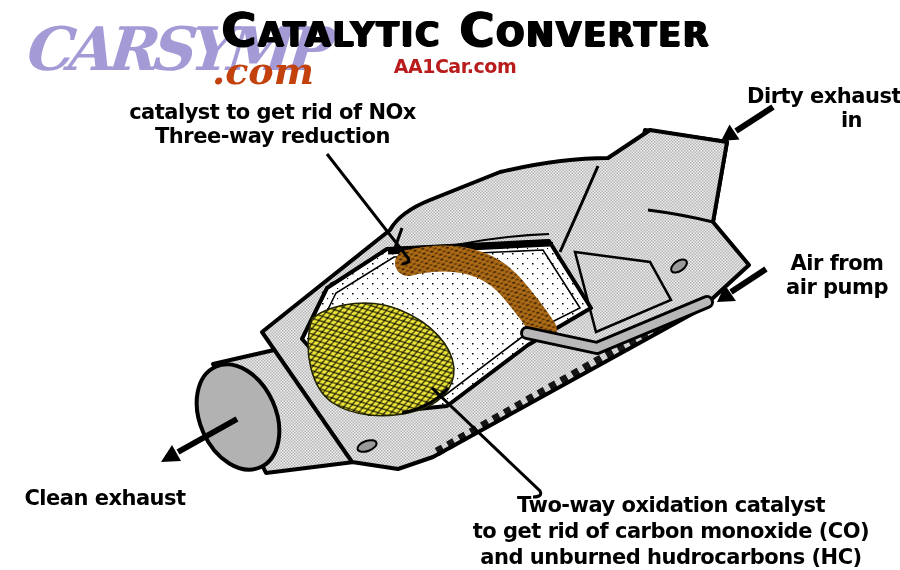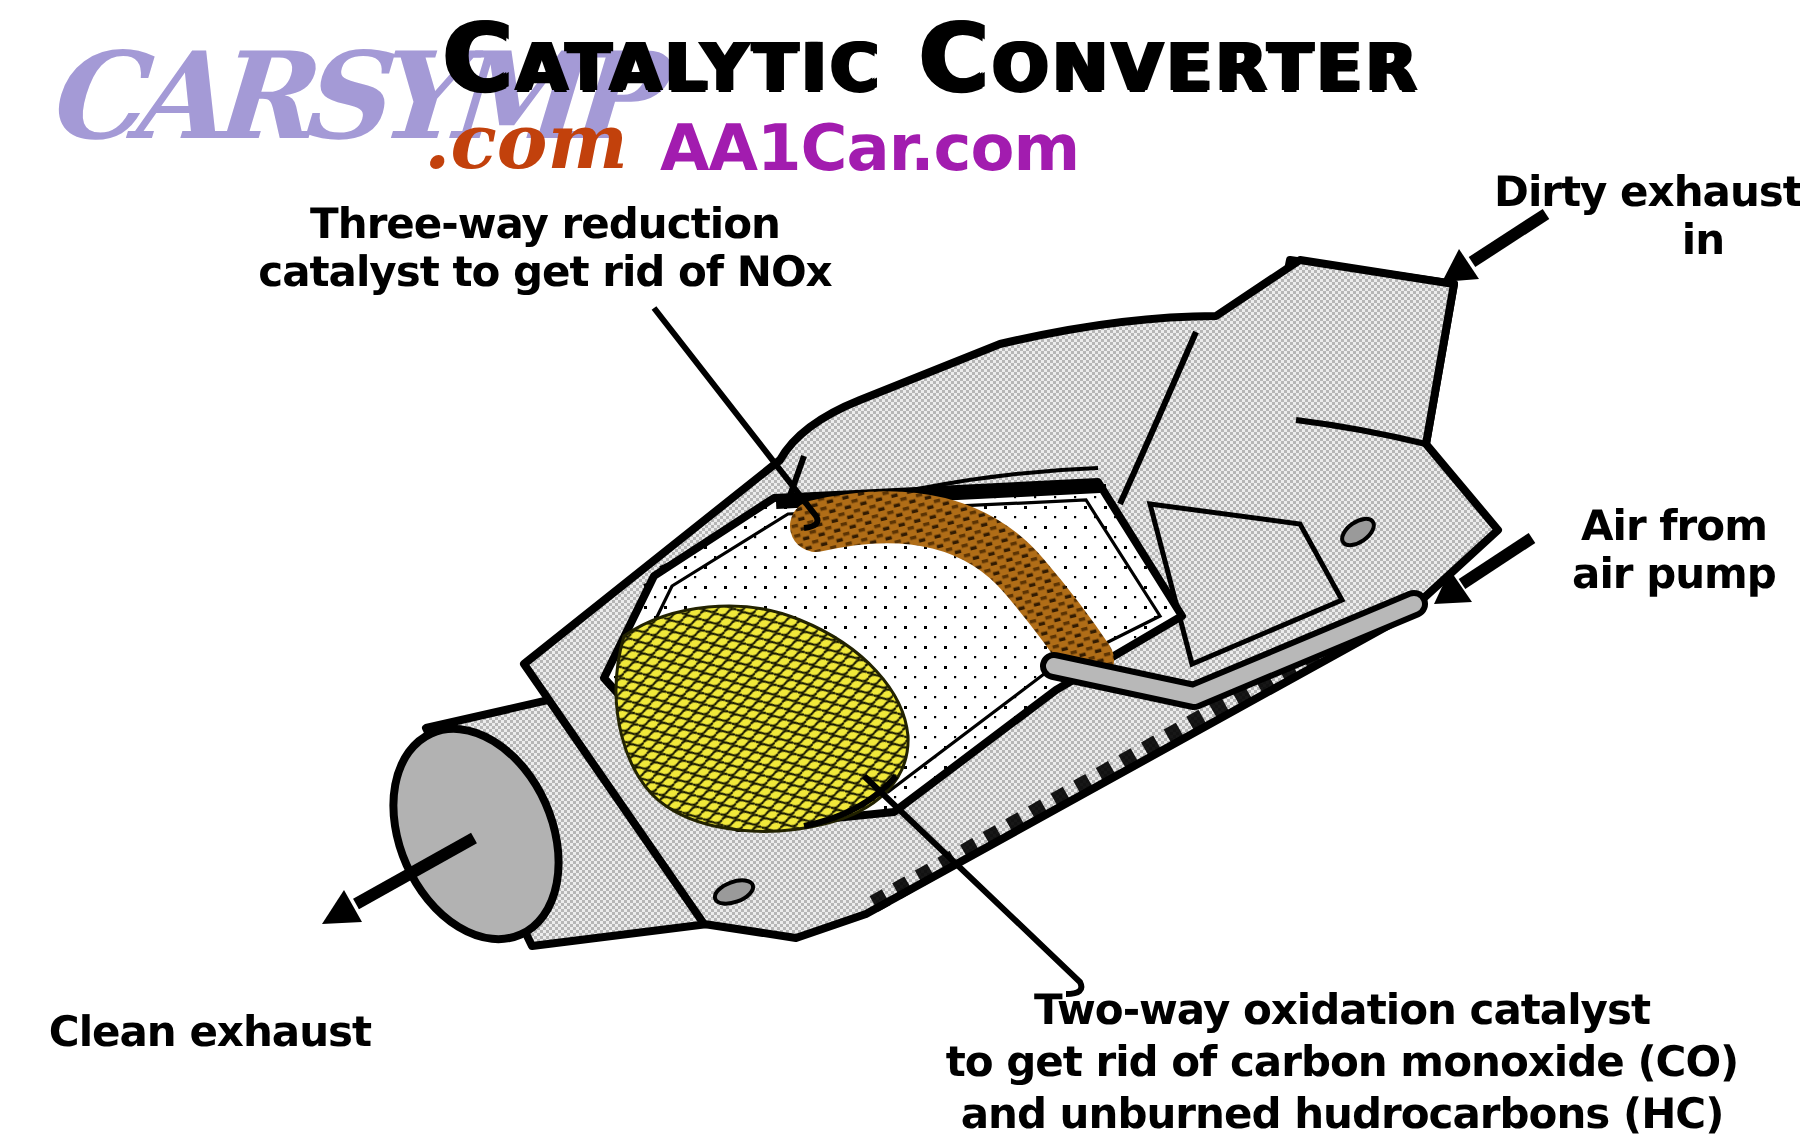--- a/index.html
+++ b/index.html
@@ -3,32 +3,32 @@
 <meta charset="utf-8">
 <style>
   html,body{margin:0;padding:0;background:#fff;}
   #stage{position:relative;width:900px;height:570px;background:#fff;overflow:hidden;
          font-family:"DejaVu Sans", "Liberation Sans", sans-serif;}
   .lbl{position:absolute;font-weight:bold;color:#000;text-align:center;
        font-size:21px;line-height:24px;letter-spacing:-0.5px;white-space:nowrap;}
   #title{position:absolute;left:0;top:2px;width:900px;text-align:center;z-index:3;
          font-variant:small-caps;font-weight:bold;font-size:47px;letter-spacing:2px;
          color:#000;text-shadow:1.2px 0 0 #000,-1.2px 0 0 #000, 0 1px 0 #000;margin-left:16px;}
-  #site{position:absolute;left:330px;top:55px;width:250px;z-index:3;
-        font-weight:bold;font-size:32px;color:#a21caf;letter-spacing:-0.5px;}
+  #site{position:absolute;left:330px;top:55px;width:250px;text-align:center;z-index:3;
+        font-weight:bold;font-size:19px;color:#b91c1c;letter-spacing:-0.5px;}
   #wm{position:absolute;left:28px;top:14px;z-index:2;
       font-family:"DejaVu Serif","Liberation Serif",serif;font-style:italic;font-weight:bold;
       font-size:60px;color:#9184ce;opacity:.82;letter-spacing:-6px;transform:skewX(-6deg);}
   #wmcom{position:absolute;left:212px;top:48px;z-index:2;
       font-family:"DejaVu Serif","Liberation Serif",serif;font-style:italic;font-weight:bold;
       font-size:38px;color:#c2410c;letter-spacing:0;}
   #lbl-threeway{left:110px;top:100px;width:325px;}
   #lbl-dirty{left:745px;top:84px;width:158px;}
   #lbl-air{left:772px;top:251px;width:130px;}
-  #lbl-clean{left:20px;top:460px;width:170px;margin-top:44px;}
+  #lbl-clean{left:20px;top:442px;width:170px;margin-top:44px;}
   #lbl-twoway{left:440px;top:492px;width:462px;font-size:21px;line-height:26px;}
   svg{position:absolute;left:0;top:0;z-index:1;}
 </style>
 </head>
 <body>
 
 <div id="stage">
 
   <div id="wm">CARSYMP</div>
   <div id="wmcom">.com</div>
@@ -124,22 +124,22 @@
         <polygon points="717,302 725,285 736,301" fill="#000"></polygon>
       </g>
       <g>
         <line x1="237" y1="419" x2="178" y2="452" stroke="#000" stroke-width="6"></line>
         <polygon points="161,462 172,445 181,461" fill="#000"></polygon>
       </g>
     </g>
   </svg>
 
   <div class="lbl" id="lbl-threeway">
+    <div>catalyst to get rid of NOx</div>
     <div>Three-way reduction</div>
-    <div>catalyst to get rid of NOx</div>
   </div>
 
   <div class="lbl" id="lbl-dirty">
     <div>Dirty exhaust</div>
     <div style="padding-left:55px;">in</div>
   </div>
 
   <div class="lbl" id="lbl-air">
     <div>Air from</div>
     <div>air pump</div>

